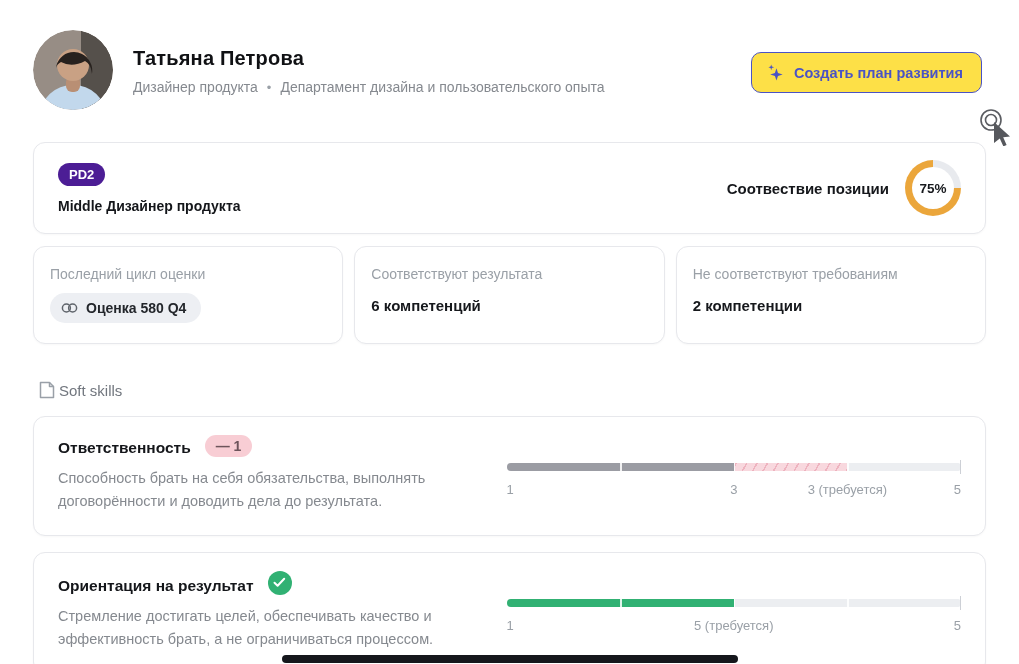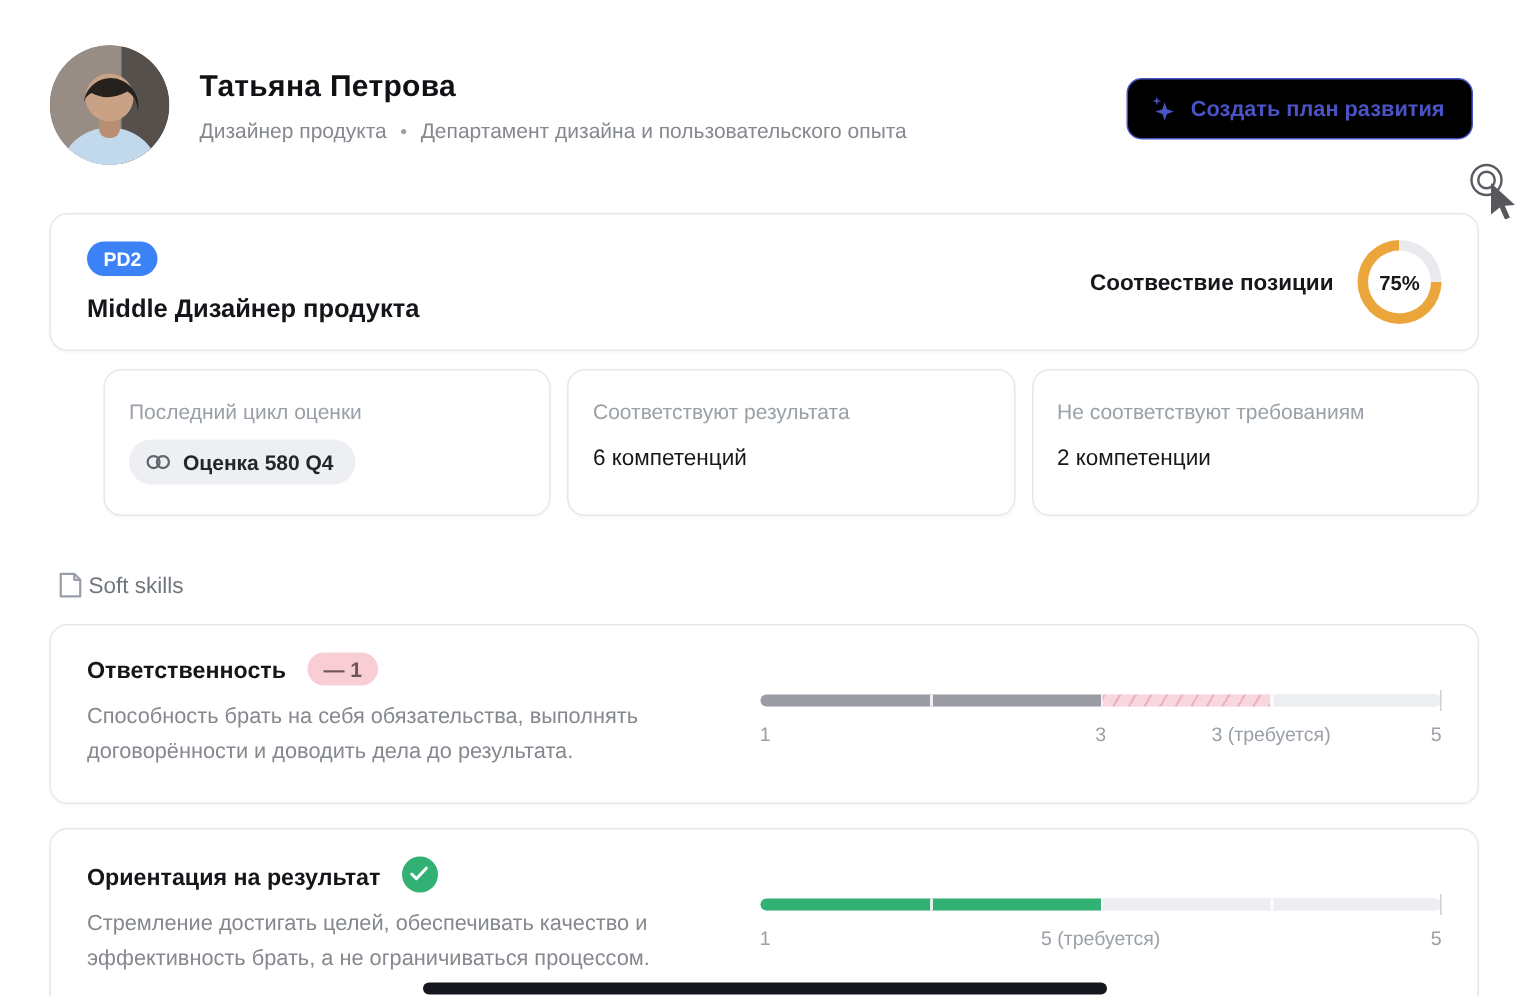--- a/index.html
+++ b/index.html
@@ -18,55 +18,55 @@
   .avatar { width:80px; height:80px; border-radius:50%; overflow:hidden; flex:0 0 80px; }
   .who { padding-top:2px; }
   .name { font-size:20px; font-weight:bold; color:#101114; letter-spacing:.2px; }
   .subtitle { margin-top:9px; font-size:14px; color:#85898f; display:flex; align-items:center; gap:9px; }
   .subtitle .dot { color:#9aa0a7; font-size:13px; }
 
   .cta {
     position:absolute; right:4px; top:22px;
     display:flex; align-items:center; gap:9px;
     border:1.5px solid #4a53c5; border-radius:10px;
-    background:#000000; color:#4a53c5;
+    background:#fde047; color:#4a53c5;
     font-family:inherit; font-size:14.5px; font-weight:bold;
     padding:10px 18px 10px 14px; cursor:pointer;
   }
 
   .cursor-wrap { position:absolute; left:911px; top:46px; width:80px; height:70px; pointer-events:none; }
 
   
   .card {
     border:1px solid #e7e8ec; border-radius:12px; background:#fff;
     box-shadow:0 1px 2px rgba(20,22,26,.03);
   }
   .pos-card {
     margin-top:32px; padding:17px 24px;
     display:flex; align-items:center; justify-content:space-between;
   }
   .grade-badge {
-    display:inline-block; background:#3b82f6; color:#fff;
+    display:inline-block; background:#4c1d95; color:#fff;
     font-size:13px; font-weight:bold; padding:4px 11px; border-radius:999px;
   }
-  .pos-title { margin-top:12px; font-size:17px; font-weight:bold; color:#14161a; }
+  .pos-title { margin-top:12px; font-size:14px; font-weight:bold; color:#14161a; }
   .match { display:flex; align-items:center; gap:16px; }
   .match-label { font-size:15px; font-weight:bold; color:#15171b; }
   .ring { width:56px; height:56px; border-radius:50%; display:flex; align-items:center; justify-content:center; }
   .ring-hole {
     width:42px; height:42px; border-radius:50%; background:#fff;
     display:flex; align-items:center; justify-content:center;
     font-size:13.5px; font-weight:bold; color:#17191d;
   }
 
   
-  .stats { display:flex; gap:11px; margin-top:12px;margin-left:36px; }
+  .stats { display:flex; gap:11px; margin-top:12px; }
   .stat-card { flex:1; padding:19px 16px 20px 16px; }
   .stat-label { font-size:14px; color:#9aa0a7; }
-  .stat-value { margin-top:15px; font-size:15px; font-weight:normal; color:#16181c; }
+  .stat-value { margin-top:15px; font-size:15px; font-weight:bold; color:#16181c; }
   .chip {
     margin-top:11px; display:inline-flex; align-items:center; gap:8px;
     background:#edeff3; border-radius:999px; padding:7px 15px 7px 11px;
     font-size:14px; font-weight:bold; color:#23262b; cursor:pointer; border:none;
     font-family:inherit;
   }
 
   
   .section-head { margin-top:36px; display:flex; align-items:center; gap:2px; padding-left:4px; }
   .section-title { font-size:15px; color:#71767e; }

